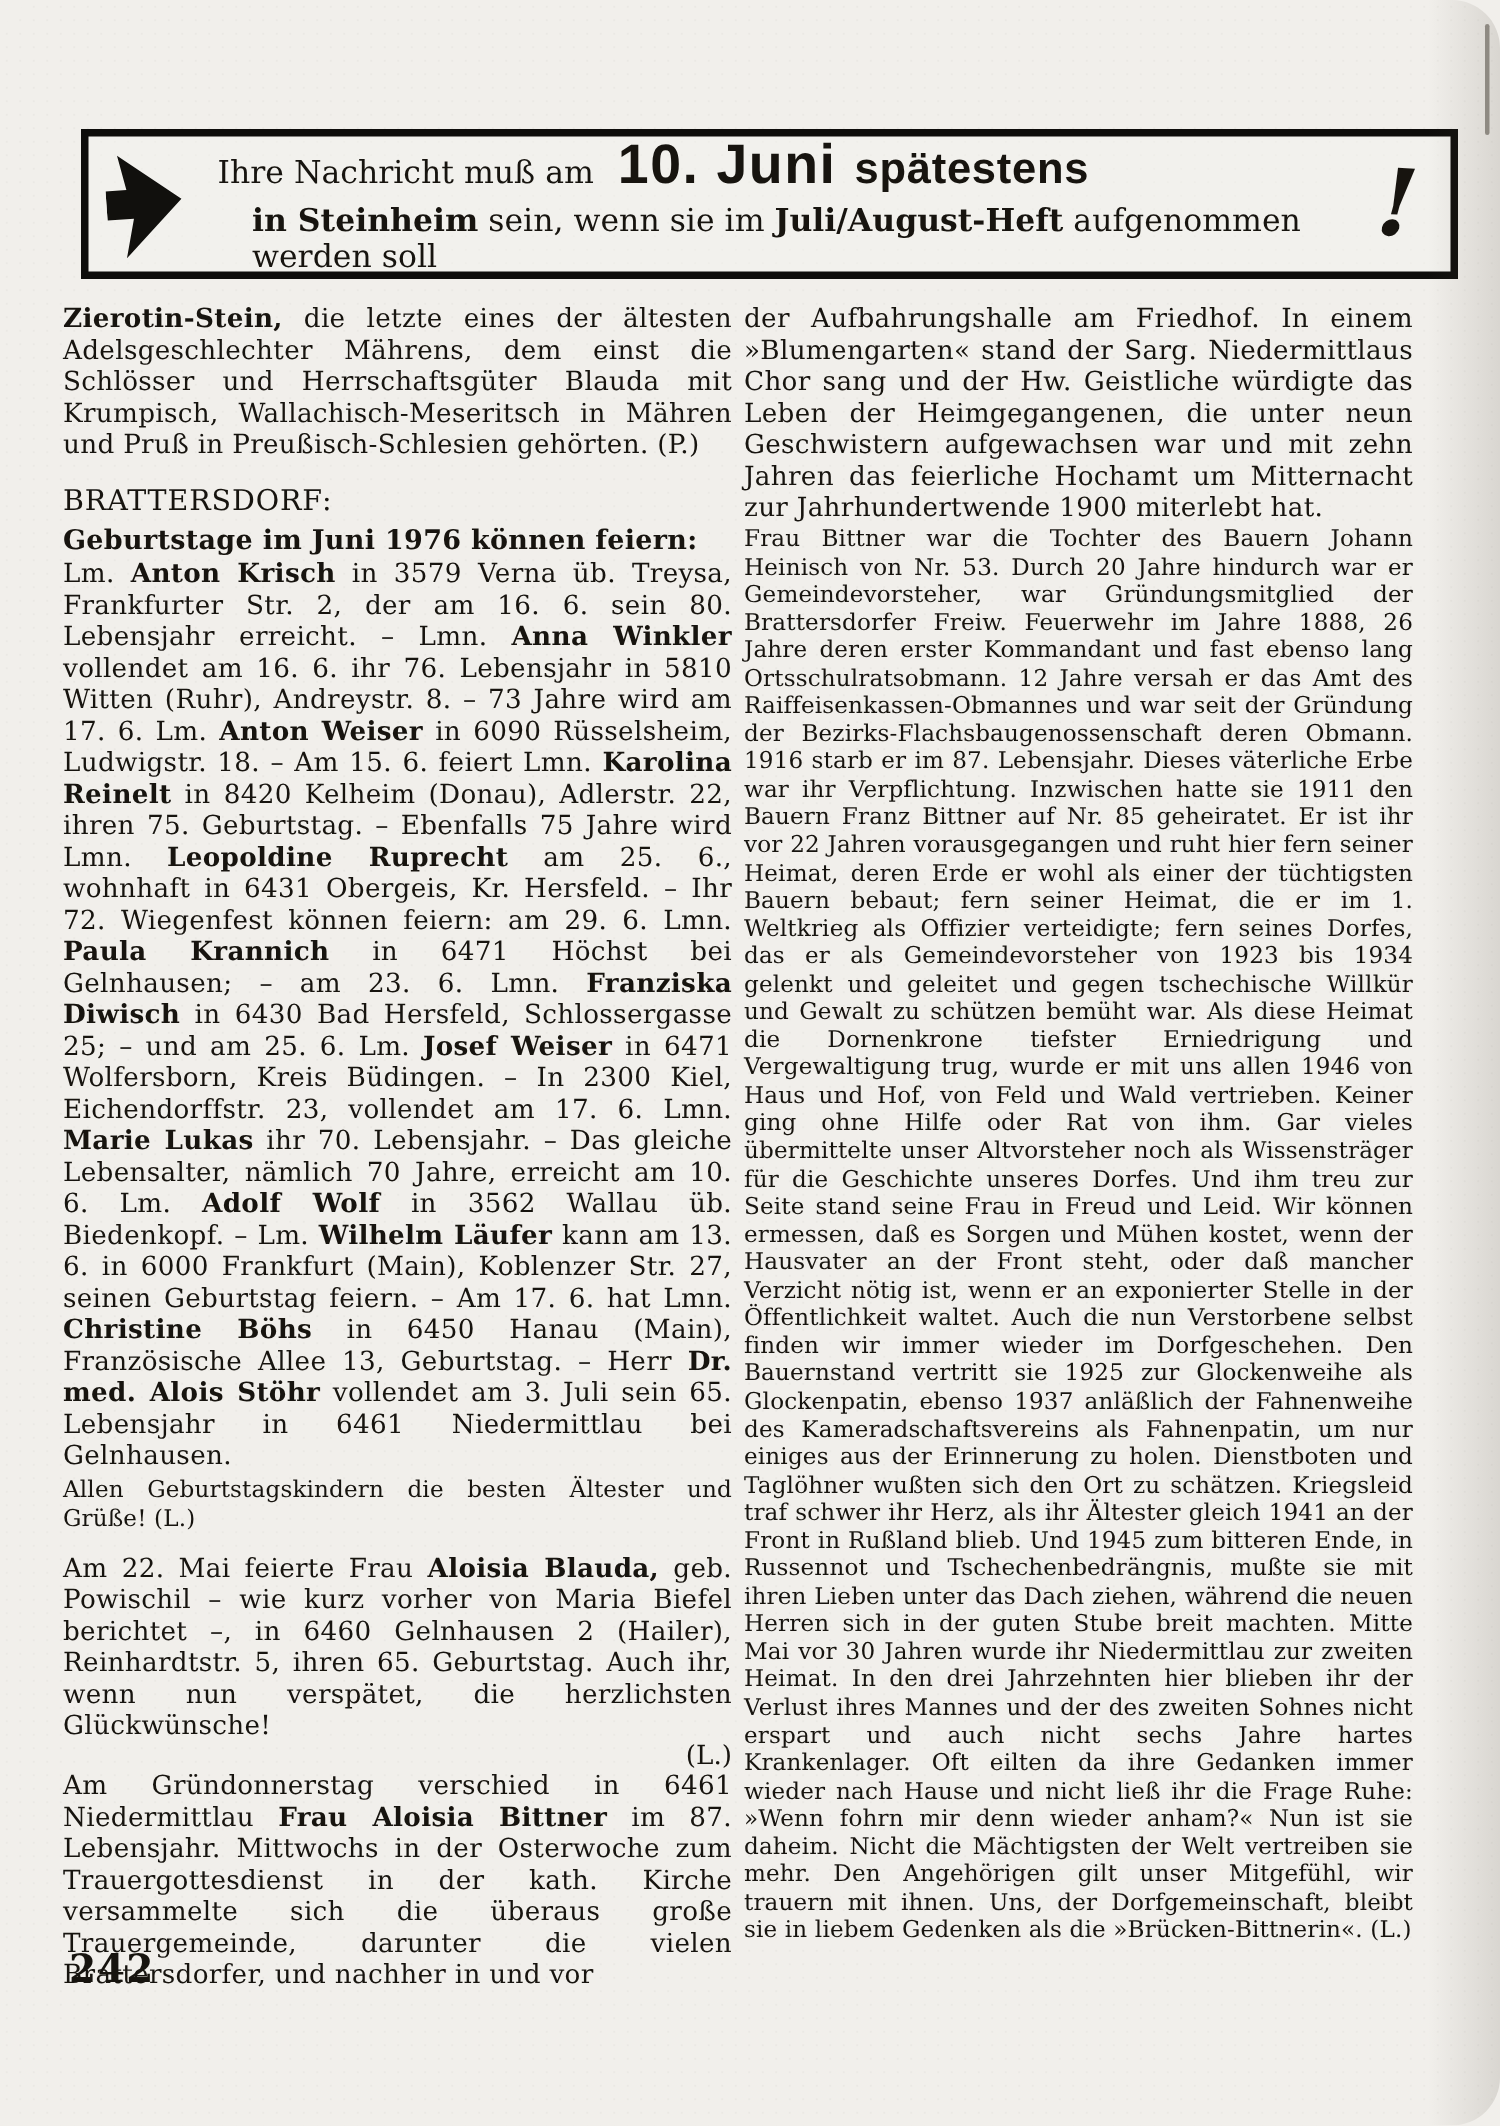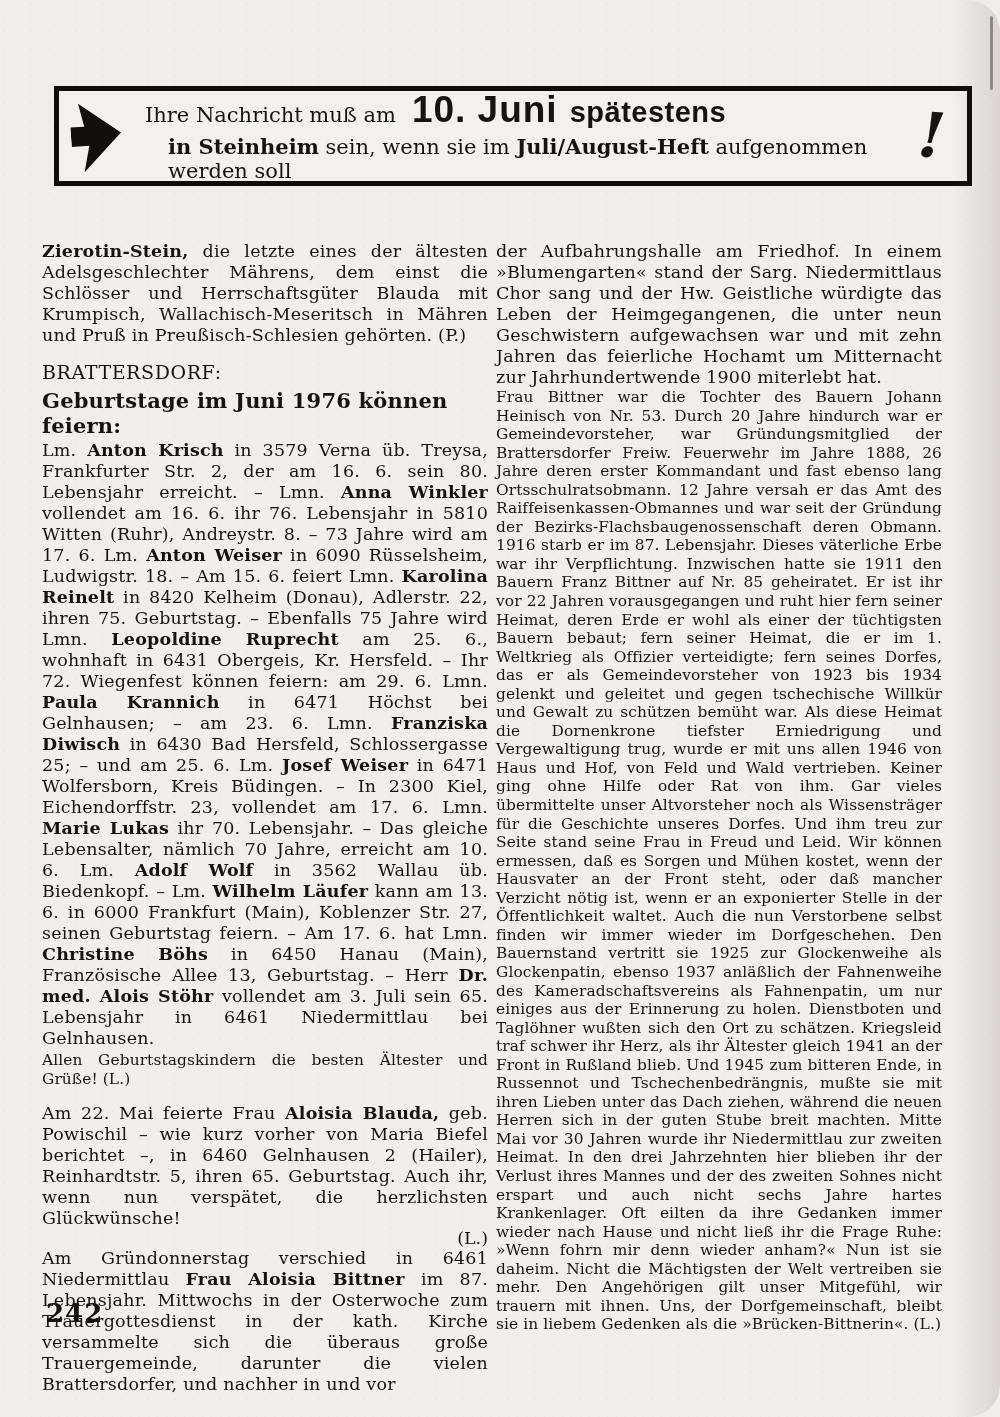--- a/index.html
+++ b/index.html
@@ -47,33 +47,33 @@
   }
   .n-l2{font-size:21px;margin-top:3px;margin-left:23px;}
   .excl{
     margin-left:auto;margin-right:6px;
     font-weight:bold;font-style:italic;font-size:62px;line-height:1;
     transform:rotate(4deg);
   }
   
   .columns{
     position:absolute;left:42px;top:203px;width:916px;
-    display:flex;gap:8px;margin-top:38px;
+    display:flex;gap:8px;
   }
   .col{width:446px;}
   p{margin:0;}
   .body{
     font-size:17.5px;line-height:21px;letter-spacing:0.2px;
     text-align:justify;hyphens:none;
   }
   .village-head{
     margin:15px 0 0 0;font-size:19px;letter-spacing:0.6px;font-weight:normal;
   }
   .subhead{
-    margin-top:5px;font-size:21px;font-weight:bold;letter-spacing:0.2px;
+    margin-top:5px;font-size:18px;font-weight:bold;letter-spacing:0.2px;
   }
   .birthdays{margin-top:2px;}
   .wishes{
     margin-top:2px;font-size:15.4px;line-height:19px;letter-spacing:0.1px;
     text-align:justify;
   }
   .irmler{margin-top:14px;}
   .sig{text-align:right;font-size:17.5px;line-height:19px;}
   .death-head{margin:0;font-size:17.5px;font-weight:bold;}
   .obituary{

